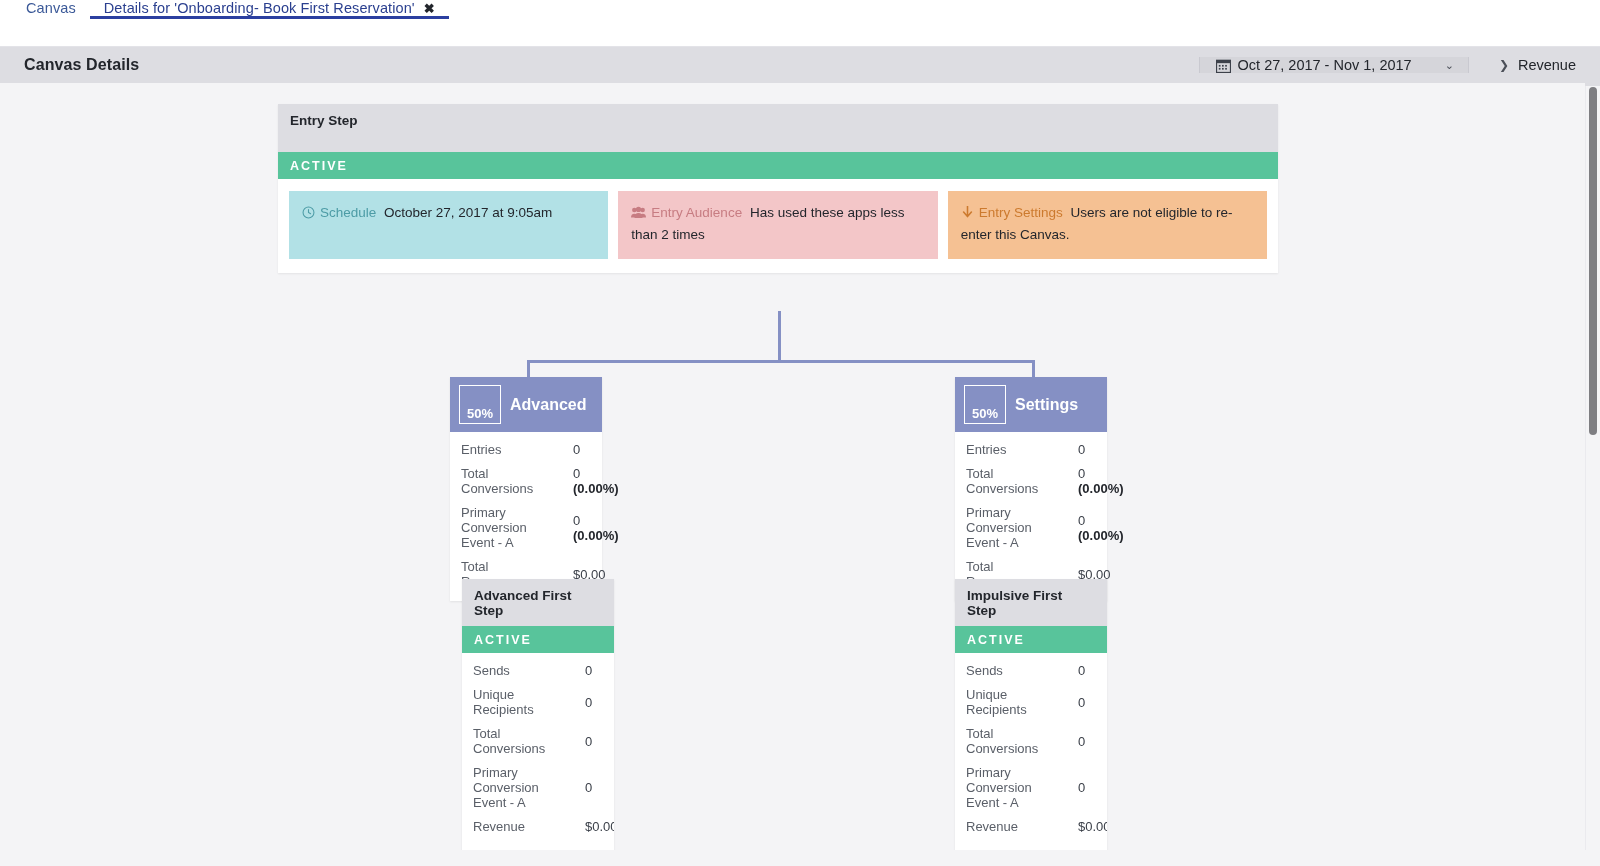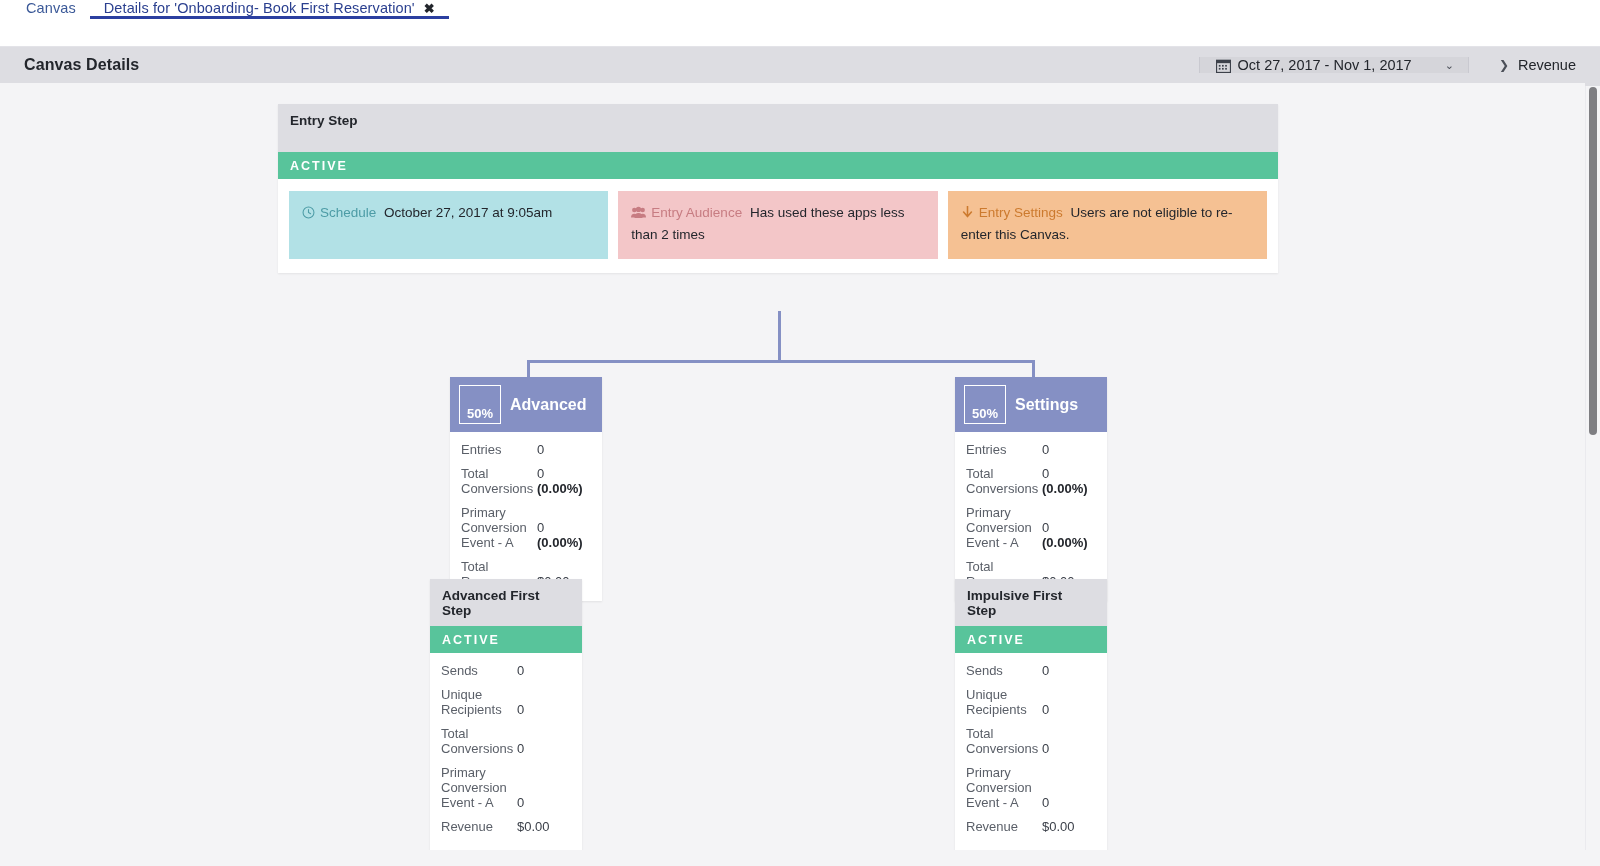--- a/index.html
+++ b/index.html
@@ -189,25 +189,26 @@
   .card-head-grey {
     background: #dddde2;
     padding: 9px 12px 8px 12px;
     font-size: 13.5px;
     font-weight: bold;
     color: #23262c;
   }
   .card-stats { padding: 10px 11px 12px 11px; }
   .stat-row {
     display: flex;
-    align-items: flex-end;
+    align-items: center;
     font-size: 13px;
     color: #5a5f68;
     margin-bottom: 9px;
     line-height: 15px;
+    gap: 36px;
   }
   .stat-row:last-child { margin-bottom: 0; }
   .stat-label { width: 76px; flex-shrink: 0; padding-right: 4px; }
   .stat-value { color: #3c414a; }
   .stat-value b { font-weight: bold; color: #23262c; }
 
   
   .scroll-track {
     position: absolute;
     right: 0; top: 0;
@@ -345,21 +346,21 @@
         <span class="stat-label">Primary Conversion Event - A</span>
         <span class="stat-value"><span>0</span> <b>(0.00%)</b></span>
       </div>
       <div class="stat-row">
         <span class="stat-label">Total Revenue</span>
         <span class="stat-value"><span>$0.00</span></span>
       </div>
     </div>
   </div>
 
-  <div class="card" style="left:430px; top:496px; height:271px; overflow:hidden;">
+  <div class="card" style="left:462px; top:496px; height:271px; overflow:hidden;">
     <div class="card-head-grey">Advanced First Step</div>
     <div class="status-bar">ACTIVE</div>
     <div class="card-stats">
       <div class="stat-row">
         <span class="stat-label">Sends</span>
         <span class="stat-value">0</span>
       </div>
       <div class="stat-row">
         <span class="stat-label">Unique Recipients</span>
         <span class="stat-value">0</span>

